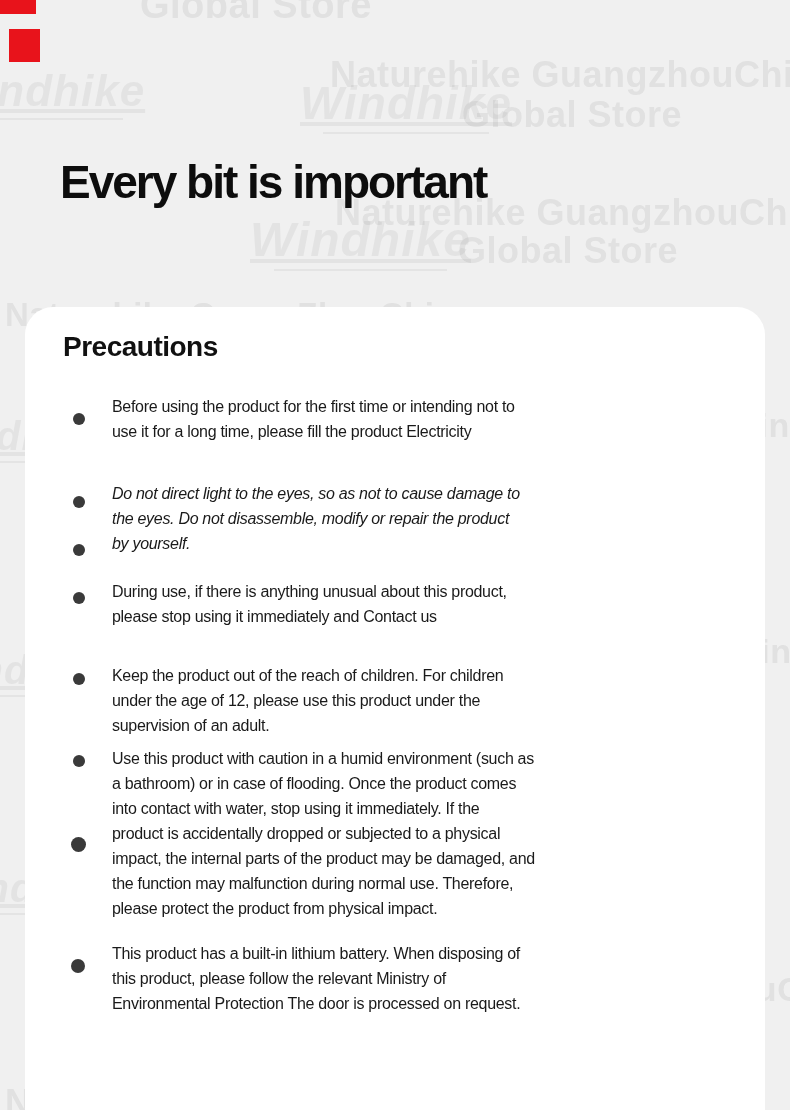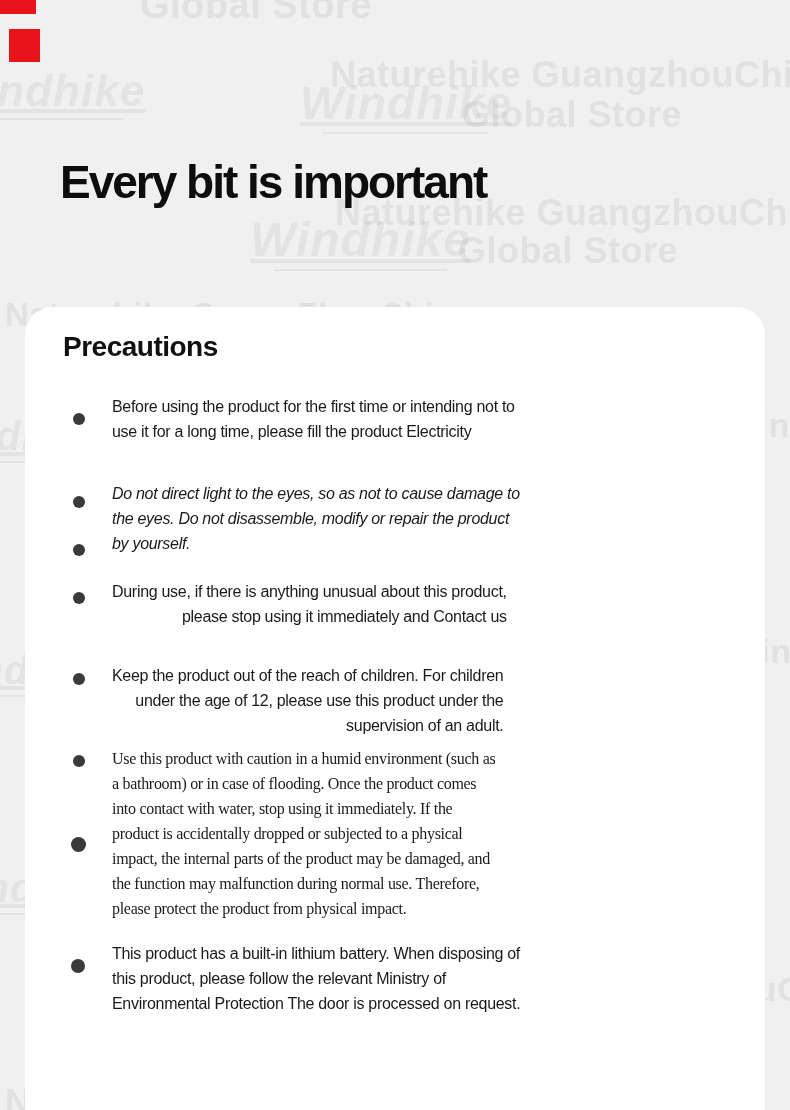--- a/index.html
+++ b/index.html
@@ -131,26 +131,26 @@
     <span class="dot" style="left:48px;top:366px;"></span>
     <span class="dot" style="left:48px;top:448px;"></span>
     <span class="dot" style="left:46px;top:530px;width:15px;height:15px;"></span>
     <span class="dot" style="left:46px;top:652px;width:14px;height:14px;"></span>
 
     <div class="bullet-text" style="top:87px;">Before using the product for the first time or intending not to
 use it for a long time, please fill the product Electricity</div>
     <div class="bullet-text" style="top:174px;font-style:italic;">Do not direct light to the eyes, so as not to cause damage to
 the eyes. Do not disassemble, modify or repair the product
 by yourself.</div>
-    <div class="bullet-text" style="top:272px;text-align:right;">During use, if there is anything unusual about this product,
+    <div class="bullet-text" style="top:272px;">During use, if there is anything unusual about this product,
 please stop using it immediately and Contact us</div>
-    <div class="bullet-text" style="top:356px;text-align:right;">Keep the product out of the reach of children. For children
+    <div class="bullet-text" style="top:356px;">Keep the product out of the reach of children. For children
 under the age of 12, please use this product under the
 supervision of an adult.</div>
-    <div class="bullet-text" style="top:439px;font-family:Liberation Serif, serif;">Use this product with caution in a humid environment (such as
+    <div class="bullet-text" style="top:439px;">Use this product with caution in a humid environment (such as
 a bathroom) or in case of flooding. Once the product comes
 into contact with water, stop using it immediately. If the
 product is accidentally dropped or subjected to a physical
 impact, the internal parts of the product may be damaged, and
 the function may malfunction during normal use. Therefore,
 please protect the product from physical impact.</div>
     <div class="bullet-text" style="top:634px;">This product has a built-in lithium battery. When disposing of
 this product, please follow the relevant Ministry of
 Environmental Protection The door is processed on request.</div>
   </div>

